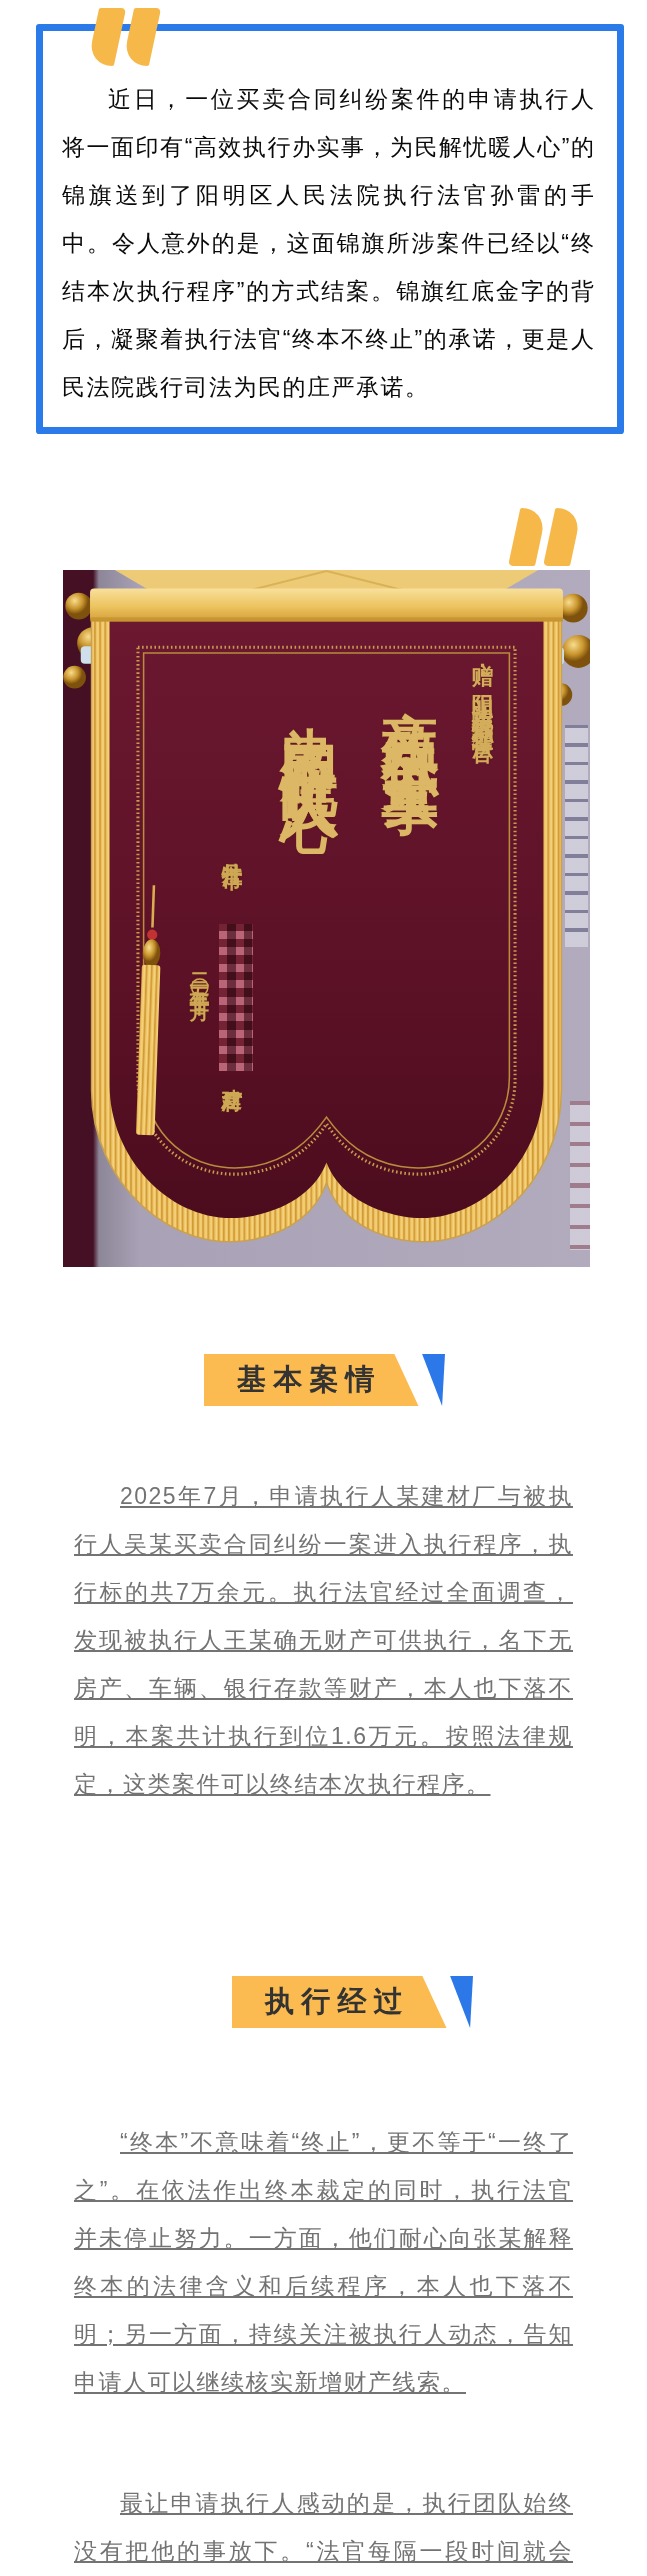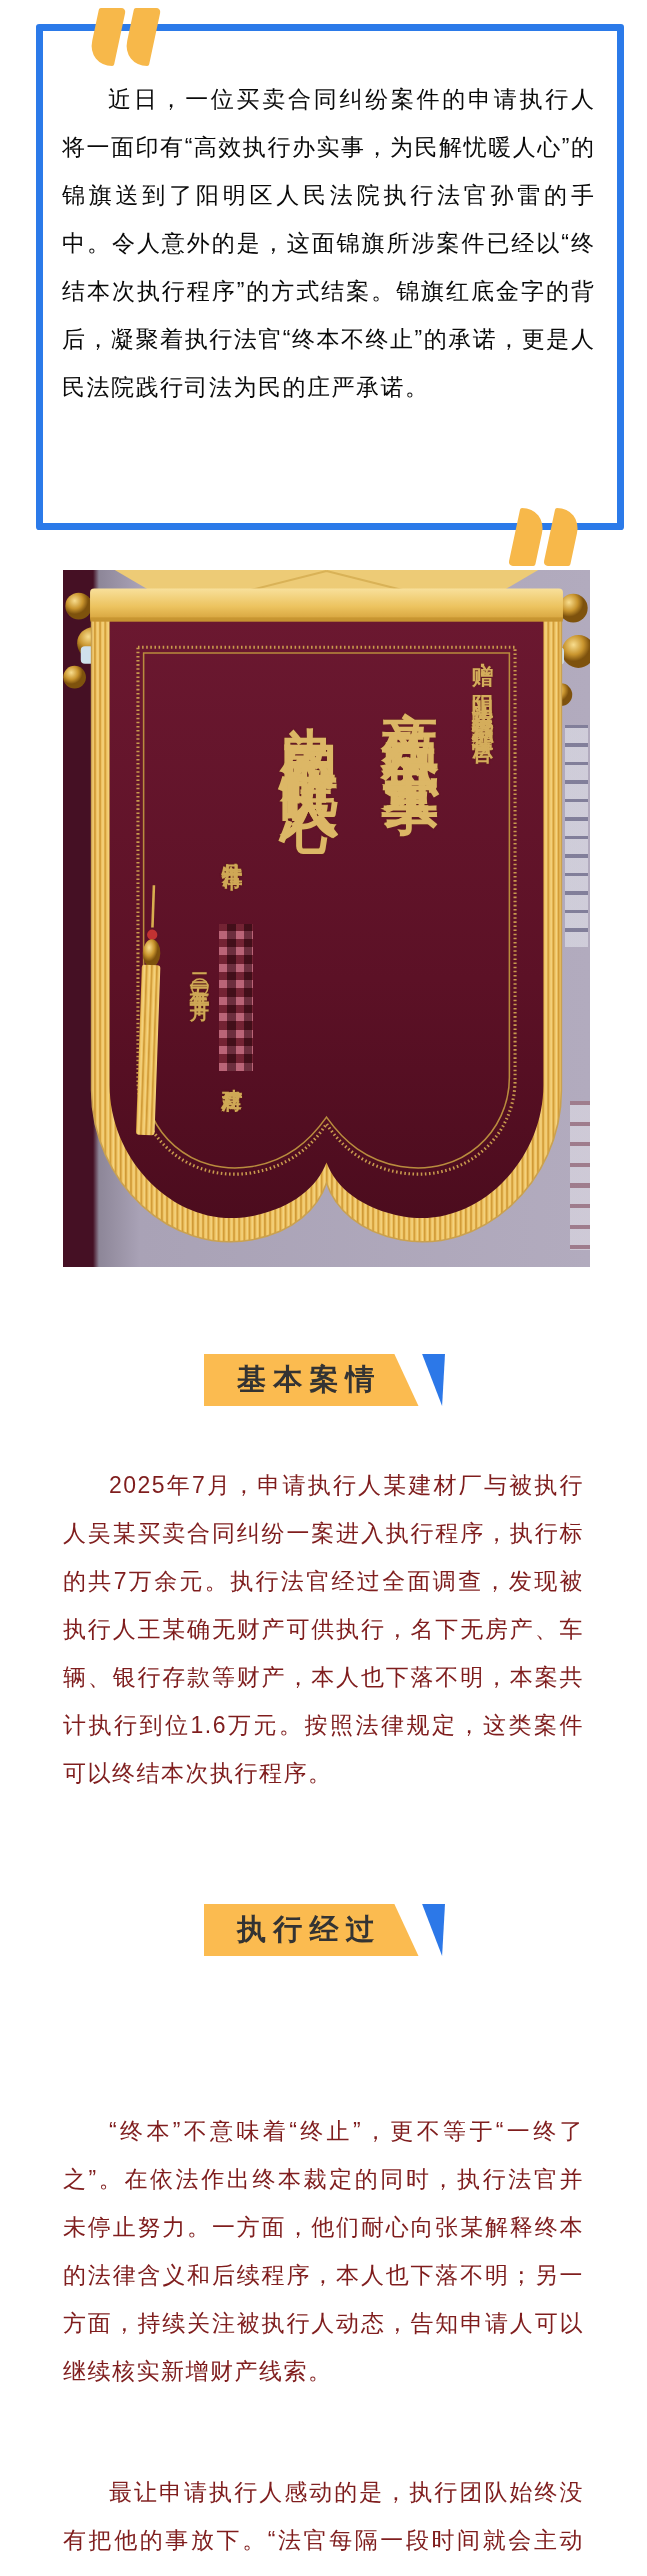--- a/index.html
+++ b/index.html
@@ -4,26 +4,27 @@
 <style>
   html,body{margin:0;padding:0;background:#ffffff;}
   .page{
     position:relative;width:647px;height:3582px;margin:0 auto;
     background:#ffffff;overflow:hidden;
     font-family:"Liberation Sans","DejaVu Sans",sans-serif;
   }
   
   .para{
     font-size:23px;line-height:48px;letter-spacing:1.5px;
-    text-align:justify;text-indent:2em;color:#7f1d1d;font-weight:500;
-    margin:0;
+    text-align:justify;text-indent:2em;color:#737373;font-weight:500;
+    margin:11px;
+    text-decoration:underline;
   }
   
   .quote-block{
-    position:absolute;left:36px;top:24px;width:588px;height:506px;
+    position:absolute;left:36px;top:24px;width:588px;height:410px;
     box-sizing:border-box;border:7.7px solid #2b7ae9;border-radius:3.1px;
     background:#ffffff;
   }
   .quote-text{
     position:absolute;left:19px;right:21.6px;top:44px;
     font-size:23px;line-height:48px;letter-spacing:1.5px;text-align:justify;
     text-indent:2em;color:#0a0a0a;font-weight:500;
   }
   .qmark{position:absolute;display:flex;gap:8.2px;z-index:3;}
   .qmark .bar{
@@ -69,21 +70,21 @@
   .banner{position:absolute;width:241px;height:52px;left:204px;}
   .banner-orange{position:absolute;inset:0;background:#fbbb50;
     clip-path:polygon(0 0,79% 0,89% 100%,0 100%);}
   .banner-blue{position:absolute;inset:0;background:#2c78e8;
     clip-path:polygon(90.5% 0,100% 0,98.8% 100%);}
   .banner-label{
     position:absolute;left:33px;top:50%;transform:translateY(-50%);
     font-size:29px;font-weight:bold;letter-spacing:7.2px;color:#333333;white-space:nowrap;
   }
   .banner-1{top:1354px;}
-  .banner-2{top:1904px;}
+  .banner-2{top:1976px;margin-left:28px;}
   
   .flow{position:absolute;left:63px;width:521px;}
   .flow-1{top:1461px;}
   .flow-2{top:2107px;}
   .flow-3{top:2468px;}
 </style>
 </head>
 <body>
 
 <div class="page">

